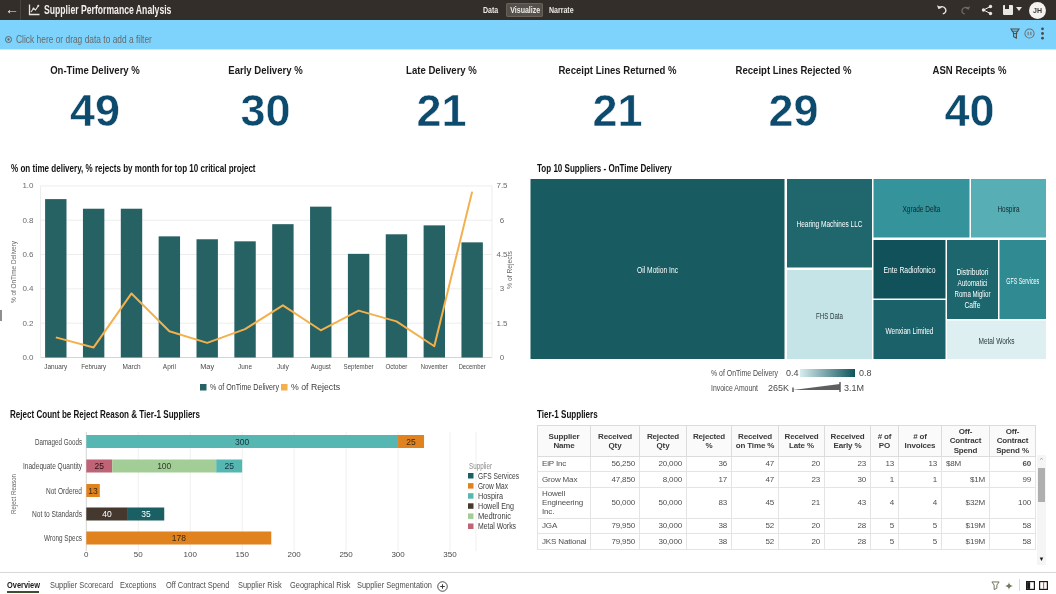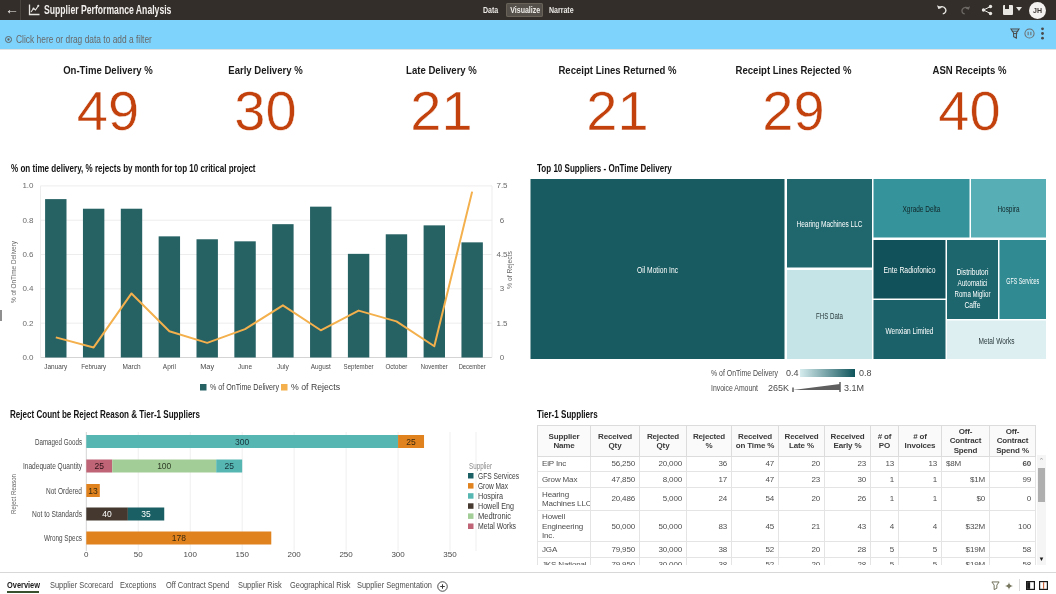--- a/index.html
+++ b/index.html
@@ -16,21 +16,21 @@
 #tab-vis .tx { transform-origin:50% 50%; }
 #tab-data { left:483px; }
 #tab-vis { left:506px; width:37px; text-align:center; background:#55504A; border-radius:2px; box-shadow:0 0 0 1px #696259 inset; }
 #tab-nar { left:549px; }
 
 #filterbar { position:absolute; left:0; top:20px; width:1056px; height:30px; background:#7dd3fc; border-bottom:1px solid #E2E2E2; }
 #filtertext { position:absolute; left:15.5px; top:13px; font-size:10.5px; color:#696969; transform:scaleX(0.8); transform-origin:0 50%; white-space:nowrap;}
 
 .kpi { position:absolute; top:47px; width:176px; height:108px; text-align:center; padding-left:3px; }
 .kpi .t { margin-top:17px; font-size:11px; font-weight:bold; color:#1A1A1A; transform:scaleX(0.87); white-space:nowrap;}
-.kpi .v { margin-top:19px; font-size:56px; line-height:32px; font-weight:400; color:#c2410c; letter-spacing:0px; -webkit-text-stroke:0.5px #fff; }
+.kpi .v { margin-top:19px; font-size:45px; line-height:32px; font-weight:700; color:#0c4a6e; letter-spacing:0px; -webkit-text-stroke:0.5px #fff; }
 .ctitle { position:absolute; font-size:11.5px; font-weight:bold; color:#121212; transform:scaleX(0.70); transform-origin:0 50%; white-space:nowrap;}
 
 #tabbar { position:absolute; left:0; top:572px; width:1056px; height:22px; border-top:1px solid #D8D8D8; background:#fff;}
 .btab { position:absolute; top:6px; font-size:9.5px; color:#4E4E4E; transform:scaleX(0.78); transform-origin:0 50%; white-space:nowrap;}
 </style>
 </head>
 <body>
 <div id="app">
   <div id="topbar">
     <div style="position:absolute;left:5px;top:1px;color:#EDEBE8;font-size:14px;">←</div>
@@ -81,21 +81,21 @@
       <circle cx="6" cy="6" r="5" stroke="#6E6E6E" fill="none" stroke-width="1.1"></circle>
       <path d="M4.5 4 V8 M7.5 4 V8" stroke="#6E6E6E" stroke-width="1.2"></path>
     </svg>
     <svg style="position:absolute;left:1040px;top:7px;" width="5" height="13" viewBox="0 0 5 13">
         <circle cx="2.5" cy="1.8" r="1.4" fill="#4A4A4A"></circle>
         <circle cx="2.5" cy="6.5" r="1.4" fill="#4A4A4A"></circle>
         <circle cx="2.5" cy="11.2" r="1.4" fill="#4A4A4A"></circle>
       </svg>
   </div>
 
-  <div class="kpi" style="left:13px;padding-left:14px;">
+  <div class="kpi" style="left:0;padding-left:14px;">
       <div class="t">On-Time Delivery %</div>
       <div class="v">49</div>
     </div>
   <div class="kpi" style="left:176px;">
       <div class="t">Early Delivery %</div>
       <div class="v">30</div>
     </div>
   <div class="kpi" style="left:352px;">
       <div class="t">Late Delivery %</div>
       <div class="v">21</div>
@@ -305,33 +305,20 @@
             <td style="border:1px solid #E4E4E4;text-align:right;height:15.5px;padding:1px 4px;line-height:9.3px;overflow:hidden;white-space:nowrap;">17</td>
             <td style="border:1px solid #E4E4E4;text-align:right;height:15.5px;padding:1px 4px;line-height:9.3px;overflow:hidden;white-space:nowrap;">47</td>
             <td style="border:1px solid #E4E4E4;text-align:right;height:15.5px;padding:1px 4px;line-height:9.3px;overflow:hidden;white-space:nowrap;">23</td>
             <td style="border:1px solid #E4E4E4;text-align:right;height:15.5px;padding:1px 4px;line-height:9.3px;overflow:hidden;white-space:nowrap;">30</td>
             <td style="border:1px solid #E4E4E4;text-align:right;height:15.5px;padding:1px 4px;line-height:9.3px;overflow:hidden;white-space:nowrap;">1</td>
             <td style="border:1px solid #E4E4E4;text-align:right;height:15.5px;padding:1px 4px;line-height:9.3px;overflow:hidden;white-space:nowrap;">1</td>
             <td style="border:1px solid #E4E4E4;text-align:right;height:15.5px;padding:1px 4px;line-height:9.3px;overflow:hidden;white-space:nowrap;">$1M</td>
             <td style="border:1px solid #E4E4E4;text-align:right;height:15.5px;padding:1px 4px;line-height:9.3px;overflow:hidden;white-space:nowrap;">99</td>
           </tr>
           <tr>
-            <td style="border:1px solid #E4E4E4;text-align:left;height:23.5px;padding:1px 4px;line-height:9.3px;overflow:hidden;white-space:nowrap;">Hearing<br>Machines LLC</td>
-            <td style="border:1px solid #E4E4E4;text-align:right;height:23.5px;padding:1px 4px;line-height:9.3px;overflow:hidden;white-space:nowrap;">20,486</td>
-            <td style="border:1px solid #E4E4E4;text-align:right;height:23.5px;padding:1px 4px;line-height:9.3px;overflow:hidden;white-space:nowrap;">5,000</td>
-            <td style="border:1px solid #E4E4E4;text-align:right;height:23.5px;padding:1px 4px;line-height:9.3px;overflow:hidden;white-space:nowrap;">24</td>
-            <td style="border:1px solid #E4E4E4;text-align:right;height:23.5px;padding:1px 4px;line-height:9.3px;overflow:hidden;white-space:nowrap;">54</td>
-            <td style="border:1px solid #E4E4E4;text-align:right;height:23.5px;padding:1px 4px;line-height:9.3px;overflow:hidden;white-space:nowrap;">20</td>
-            <td style="border:1px solid #E4E4E4;text-align:right;height:23.5px;padding:1px 4px;line-height:9.3px;overflow:hidden;white-space:nowrap;">26</td>
-            <td style="border:1px solid #E4E4E4;text-align:right;height:23.5px;padding:1px 4px;line-height:9.3px;overflow:hidden;white-space:nowrap;">1</td>
-            <td style="border:1px solid #E4E4E4;text-align:right;height:23.5px;padding:1px 4px;line-height:9.3px;overflow:hidden;white-space:nowrap;">1</td>
-            <td style="border:1px solid #E4E4E4;text-align:right;height:23.5px;padding:1px 4px;line-height:9.3px;overflow:hidden;white-space:nowrap;">$0</td>
-            <td style="border:1px solid #E4E4E4;text-align:right;height:23.5px;padding:1px 4px;line-height:9.3px;overflow:hidden;white-space:nowrap;">0</td>
-          </tr>
-          <tr>
             <td style="border:1px solid #E4E4E4;text-align:left;height:30px;padding:1px 4px;line-height:9.3px;overflow:hidden;white-space:nowrap;">Howell<br>Engineering<br>Inc.</td>
             <td style="border:1px solid #E4E4E4;text-align:right;height:30px;padding:1px 4px;line-height:9.3px;overflow:hidden;white-space:nowrap;">50,000</td>
             <td style="border:1px solid #E4E4E4;text-align:right;height:30px;padding:1px 4px;line-height:9.3px;overflow:hidden;white-space:nowrap;">50,000</td>
             <td style="border:1px solid #E4E4E4;text-align:right;height:30px;padding:1px 4px;line-height:9.3px;overflow:hidden;white-space:nowrap;">83</td>
             <td style="border:1px solid #E4E4E4;text-align:right;height:30px;padding:1px 4px;line-height:9.3px;overflow:hidden;white-space:nowrap;">45</td>
             <td style="border:1px solid #E4E4E4;text-align:right;height:30px;padding:1px 4px;line-height:9.3px;overflow:hidden;white-space:nowrap;">21</td>
             <td style="border:1px solid #E4E4E4;text-align:right;height:30px;padding:1px 4px;line-height:9.3px;overflow:hidden;white-space:nowrap;">43</td>
             <td style="border:1px solid #E4E4E4;text-align:right;height:30px;padding:1px 4px;line-height:9.3px;overflow:hidden;white-space:nowrap;">4</td>
             <td style="border:1px solid #E4E4E4;text-align:right;height:30px;padding:1px 4px;line-height:9.3px;overflow:hidden;white-space:nowrap;">4</td>
             <td style="border:1px solid #E4E4E4;text-align:right;height:30px;padding:1px 4px;line-height:9.3px;overflow:hidden;white-space:nowrap;">$32M</td>

